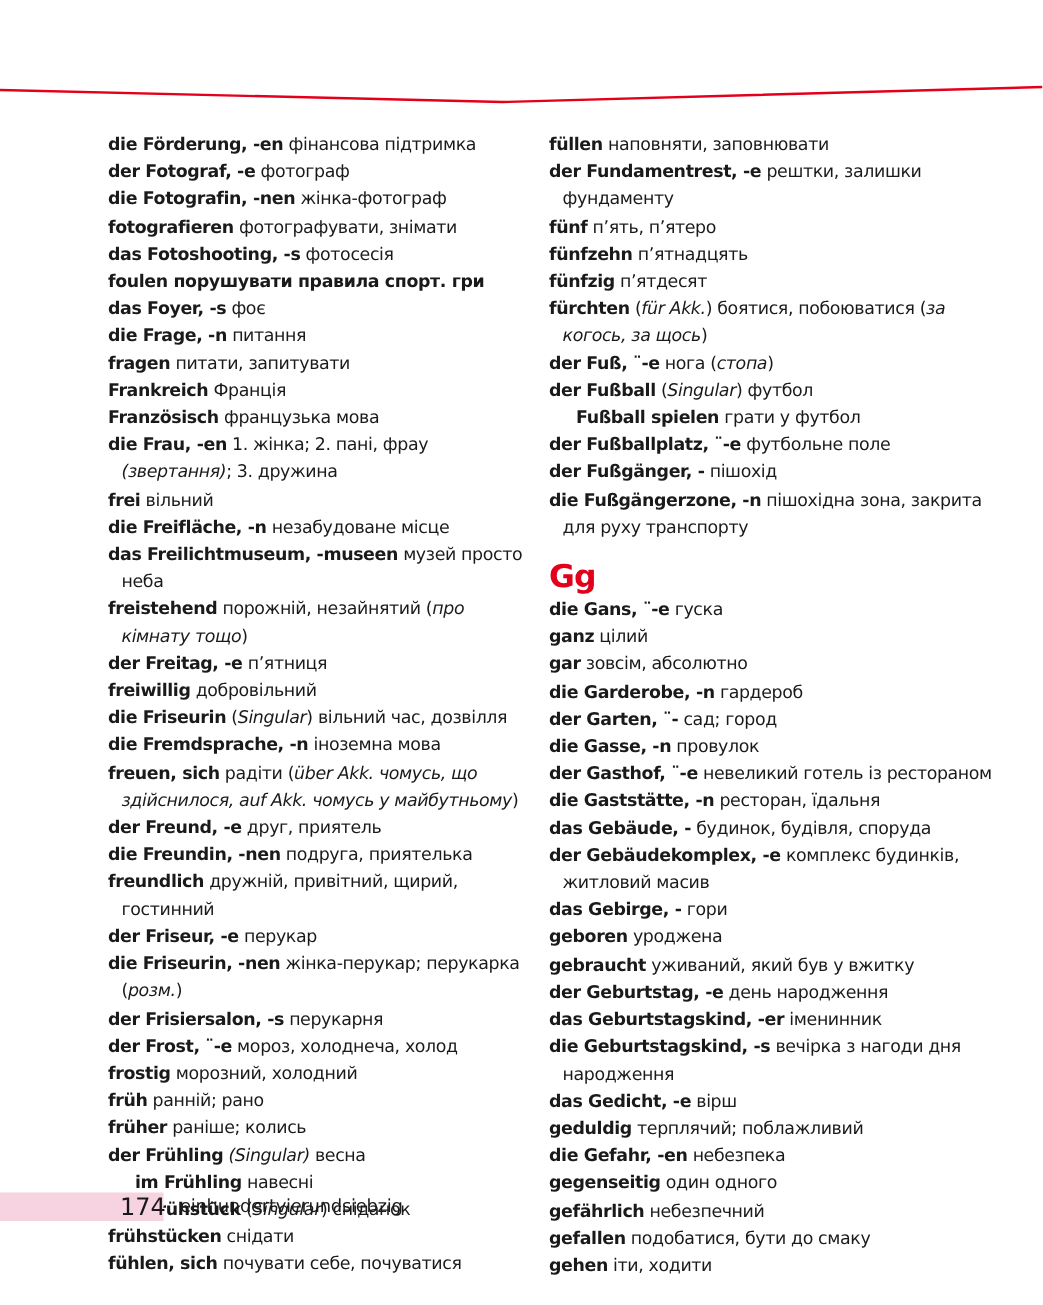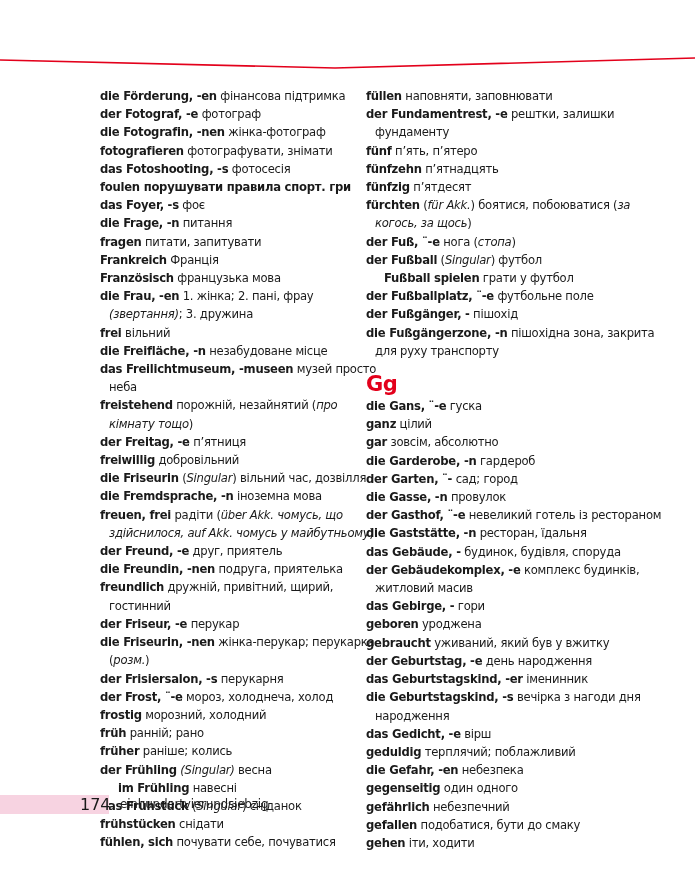--- a/index.html
+++ b/index.html
@@ -1,20 +1,20 @@
 <!DOCTYPE html>
 <html><head>
 <meta charset="utf-8">
 <style>
   html, body { margin:0; padding:0; background:#ffffff; }
   body { width:695px; height:870px; position:relative; overflow:hidden;
          font-family:"DejaVu Sans", "Liberation Sans", sans-serif; color:#1a1a1a; }
   .topline { position:absolute; left:0; top:0; width:695px; height:90px; }
   .col { position:absolute; top:87px; font-size:11.6px; line-height:18.2px; letter-spacing:-0.25px; }
-  .col.left { left:100px; width:285px; }
+  .col.left { left:72px; width:285px; }
   .col.right { left:366px; width:300px; }
   .entry { padding-left:9px; text-indent:-9px; }
   .entry.sub { padding-left:18px; text-indent:0; }
   .hw { font-weight:bold; }
   .tr { font-weight:normal; }
   .it { font-style:italic; }
   .letter { color:#e3001b; font-weight:bold; font-size:21px; line-height:24px; margin-top:12px; margin-bottom:1px; letter-spacing:-0.5px; }
   .footer-band { position:absolute; left:0; top:795px; width:109px; height:19px; background:#f7d3e1; }
   .page-num { position:absolute; left:80px; top:795px; width:26px; height:19px; line-height:19px; font-size:16px; text-align:right; }
   .page-word { position:absolute; left:120px; top:795px; height:19px; line-height:19px; font-size:12px; letter-spacing:-0.2px; }
@@ -40,21 +40,21 @@
     <div class="entry"><span class="hw">Französisch</span> <span class="tr">французька мова</span></div>
     <div class="entry"><span class="hw">die Frau, -en</span> <span class="tr">1. жінка; 2. пані, фрау </span><span class="tr it">(звертання)</span><span class="tr">; 3. дружина</span></div>
     <div class="entry"><span class="hw">frei</span> <span class="tr">вільний</span></div>
     <div class="entry"><span class="hw">die Freifläche, -n</span> <span class="tr">незабудоване місце</span></div>
     <div class="entry"><span class="hw">das Freilichtmuseum, -museen</span> <span class="tr">музей просто неба</span></div>
     <div class="entry"><span class="hw">freistehend</span> <span class="tr">порожній, незайнятий (</span><span class="tr it">про кімнату тощо</span><span class="tr">)</span></div>
     <div class="entry"><span class="hw">der Freitag, -e</span> <span class="tr">п’ятниця</span></div>
     <div class="entry"><span class="hw">freiwillig</span> <span class="tr">добровільний</span></div>
     <div class="entry"><span class="hw">die Friseurin</span> <span class="tr">(</span><span class="tr it">Singular</span><span class="tr">) вільний час, дозвілля</span></div>
     <div class="entry"><span class="hw">die Fremdsprache, -n</span> <span class="tr">іноземна мова</span></div>
-    <div class="entry"><span class="hw">freuen, frei</span> <span class="tr">радіти (</span><span class="tr it">über Akk. чомусь, що здійснилося, auf Akk. чомусь у майбутньому</span><span class="tr">)</span></div>
+    <div class="entry"><span class="hw">freuen, sich</span> <span class="tr">радіти (</span><span class="tr it">über Akk. чомусь, що здійснилося, auf Akk. чомусь у майбутньому</span><span class="tr">)</span></div>
     <div class="entry"><span class="hw">der Freund, -e</span> <span class="tr">друг, приятель</span></div>
     <div class="entry"><span class="hw">die Freundin, -nen</span> <span class="tr">подруга, приятелька</span></div>
     <div class="entry"><span class="hw">freundlich</span> <span class="tr">дружній, привітний, щирий, гостинний</span></div>
     <div class="entry"><span class="hw">der Friseur, -e</span> <span class="tr">перукар</span></div>
     <div class="entry"><span class="hw">die Friseurin, -nen</span> <span class="tr">жінка-перукар; перукарка (</span><span class="tr it">розм.</span><span class="tr">)</span></div>
     <div class="entry"><span class="hw">der Frisiersalon, -s</span> <span class="tr">перукарня</span></div>
     <div class="entry"><span class="hw">der Frost, ¨-e</span> <span class="tr">мороз, холоднеча, холод</span></div>
     <div class="entry"><span class="hw">frostig</span> <span class="tr">морозний, холодний</span></div>
     <div class="entry"><span class="hw">früh</span> <span class="tr">ранній; рано</span></div>
     <div class="entry"><span class="hw">früher</span> <span class="tr">раніше; колись</span></div>

